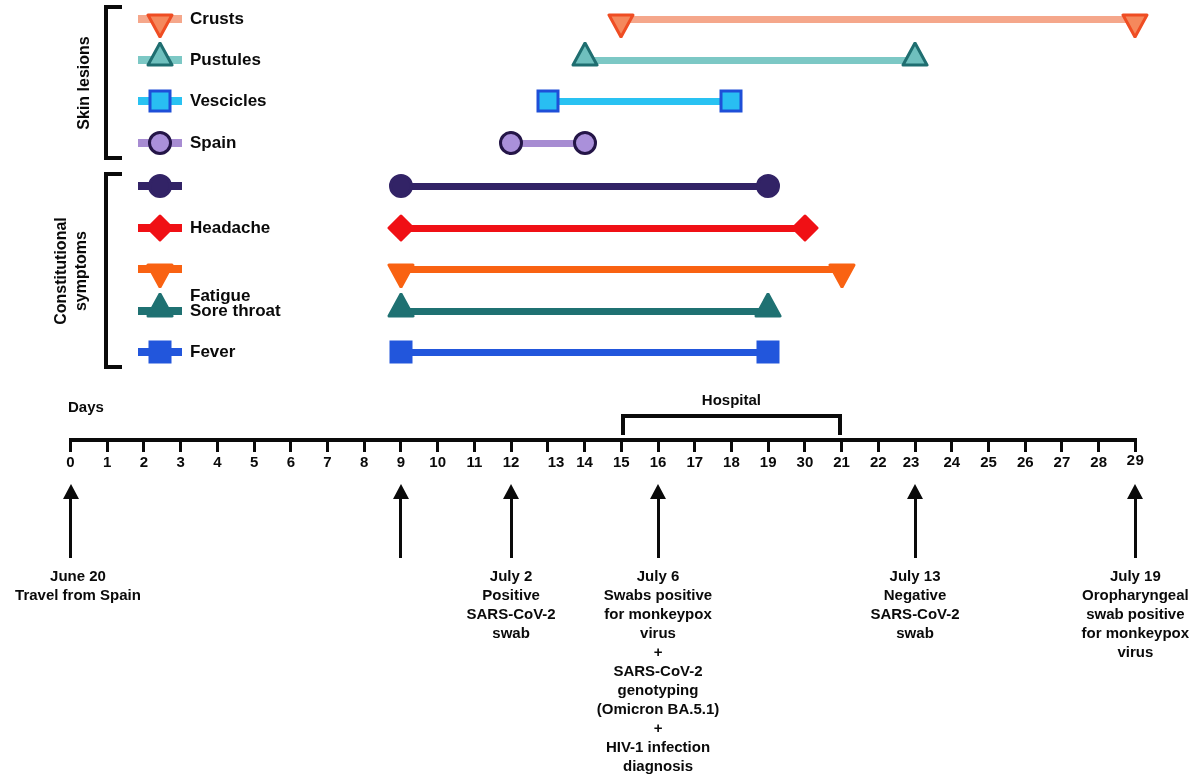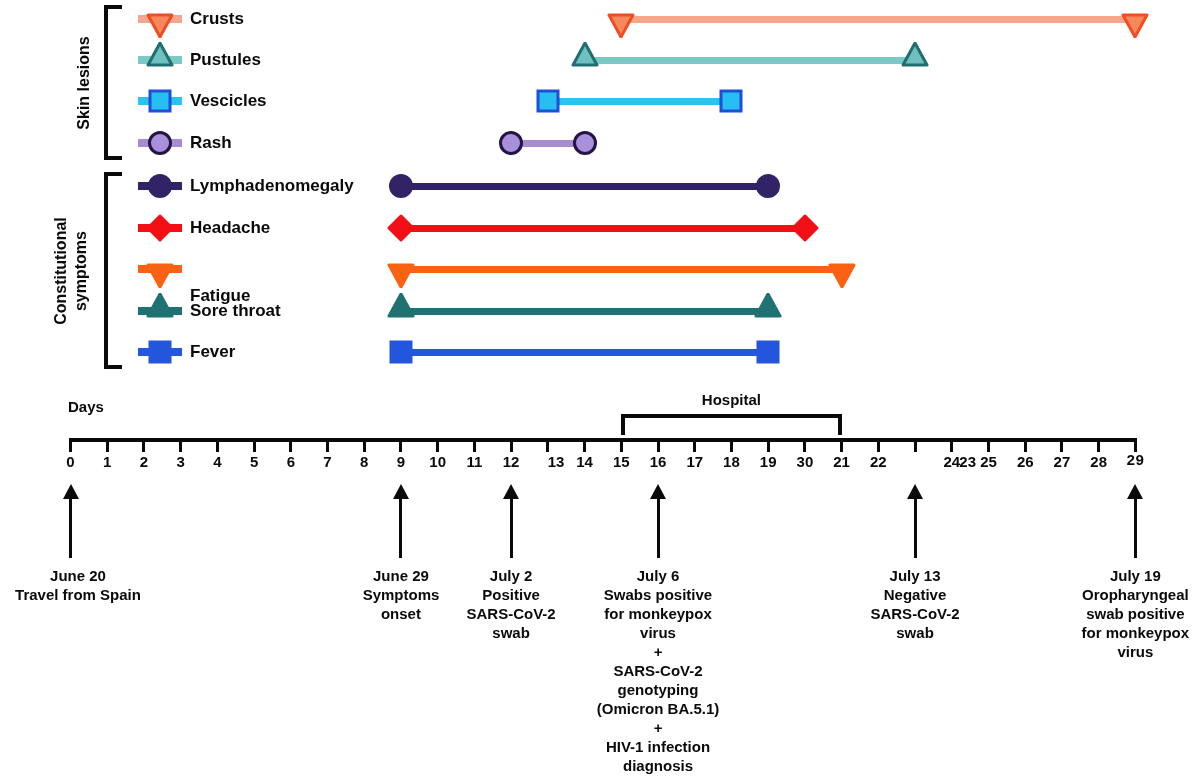--- a/index.html
+++ b/index.html
@@ -54,26 +54,25 @@
       <div class="abs legend-label" style="left: 190px; top: 48px;">Pustules</div>
       <div class="abs legend-line" style="left: 138px; top: 97px; width: 44px; background: rgb(41, 194, 242);"></div>
       <div class="abs marker" style="left: 146px; top: 87px;"><svg width="28" height="28" viewBox="0 0 28 28">
           <rect x="4" y="4" width="20" height="20" fill="#29BEF2" stroke="#1E4FD8" stroke-width="3"></rect>
         </svg></div>
       <div class="abs legend-label" style="left: 190px; top: 89px;">Vescicles</div>
       <div class="abs legend-line" style="left: 138px; top: 139px; width: 44px; background: rgb(167, 140, 210);"></div>
       <div class="abs marker" style="left: 146px; top: 129px;"><svg width="28" height="28" viewBox="0 0 28 28">
           <circle cx="14" cy="14" r="10.5" fill="#AA90DA" stroke="#241547" stroke-width="3"></circle>
         </svg></div>
-      <div class="abs legend-label" style="left: 190px; top: 131px;">Rash</div>
+      <div class="abs legend-label" style="left: 190px; top: 131px;">Spain</div>
       <div class="abs legend-line" style="left: 138px; top: 182px; width: 44px; background: rgb(50, 35, 102);"></div>
       <div class="abs marker" style="left: 146px; top: 172px;"><svg width="28" height="28" viewBox="0 0 28 28">
           <circle cx="14" cy="14" r="10.5" fill="#322366" stroke="#322366" stroke-width="3"></circle>
         </svg></div>
-      <div class="abs legend-label" style="left: 190px; top: 174px;">Lymphadenomegaly</div>
       <div class="abs legend-line" style="left: 138px; top: 224px; width: 44px; background: rgb(240, 16, 21);"></div>
       <div class="abs marker" style="left: 146px; top: 214px;"><svg width="28" height="28" viewBox="0 0 28 28">
           <polygon points="14,2 26,14 14,26 2,14" fill="#F01015" stroke="#F01015" stroke-width="3" stroke-linejoin="round"></polygon>
         </svg></div>
       <div class="abs legend-label" style="left: 190px; top: 216px; text-align: right;">Headache</div>
       <div class="abs legend-line" style="left: 138px; top: 265px; width: 44px; background: rgb(249, 98, 18);"></div>
       <div class="abs marker" style="left: 146px; top: 260px;"><svg width="28" height="28" viewBox="0 0 28 28">
           <polygon points="2,5 26,5 14,27" fill="#F96212" stroke="#F96212" stroke-width="3" stroke-linejoin="round"></polygon>
         </svg></div>
       <div class="abs legend-label" style="left: 190px; top: 257px; margin-top: 27px;">Fatigue</div>
@@ -196,21 +195,21 @@
       <div class="abs tick-label" style="left: 711.46px; top: 453px;">18</div>
       <div class="abs tick" style="left: 766.68px; top: 438px;"></div>
       <div class="abs tick-label" style="left: 748.18px; top: 453px;">19</div>
       <div class="abs tick" style="left: 803.4px; top: 438px;"></div>
       <div class="abs tick-label" style="left: 784.9px; top: 453px;">30</div>
       <div class="abs tick" style="left: 840.12px; top: 438px;"></div>
       <div class="abs tick-label" style="left: 821.62px; top: 453px;">21</div>
       <div class="abs tick" style="left: 876.84px; top: 438px;"></div>
       <div class="abs tick-label" style="left: 858.34px; top: 453px;">22</div>
       <div class="abs tick" style="left: 913.56px; top: 438px;"></div>
-      <div class="abs tick-label" style="left: 936px; top: 453px; text-align: right;">23</div>
+      <div class="abs tick-label" style="left: 891px; top: 453px;">23</div>
       <div class="abs tick" style="left: 950.28px; top: 438px;"></div>
       <div class="abs tick-label" style="left: 931.78px; top: 453px;">24</div>
       <div class="abs tick" style="left: 987px; top: 438px;"></div>
       <div class="abs tick-label" style="left: 968.5px; top: 453px;">25</div>
       <div class="abs tick" style="left: 1023.72px; top: 438px;"></div>
       <div class="abs tick-label" style="left: 1005.22px; top: 453px;">26</div>
       <div class="abs tick" style="left: 1060.44px; top: 438px;"></div>
       <div class="abs tick-label" style="left: 1041.94px; top: 453px;">27</div>
       <div class="abs tick" style="left: 1097.16px; top: 438px;"></div>
       <div class="abs tick-label" style="left: 1078.66px; top: 453px;">28</div>
@@ -223,25 +222,20 @@
     </div>
   <div id="events-layer" class="abs" style="left:0;top:0;width:100%;height:100%;">
       <div class="abs arrow-head" style="left: 62.5px; top: 484px;"></div>
       <div class="abs arrow-shaft" style="left: 69px; top: 497px; height: 61px;"></div>
       <div class="abs event-block" style="left: -14px; top: 566px;">
         <div>June 20</div>
         <div>Travel from Spain</div>
       </div>
       <div class="abs arrow-head" style="left: 392.98px; top: 484px;"></div>
       <div class="abs arrow-shaft" style="left: 399.48px; top: 497px; height: 61px;"></div>
-      <div class="abs event-block" style="left: 308.98px; top: 566px;">
-        <div>June 29</div>
-        <div>Symptoms</div>
-        <div>onset</div>
-      </div>
       <div class="abs arrow-head" style="left: 503.14px; top: 484px;"></div>
       <div class="abs arrow-shaft" style="left: 509.64px; top: 497px; height: 61px;"></div>
       <div class="abs event-block" style="left: 419.14px; top: 566px;">
         <div>July 2</div>
         <div>Positive</div>
         <div>SARS-CoV-2</div>
         <div>swab</div>
       </div>
       <div class="abs arrow-head" style="left: 650.02px; top: 484px;"></div>
       <div class="abs arrow-shaft" style="left: 656.52px; top: 497px; height: 61px;"></div>

